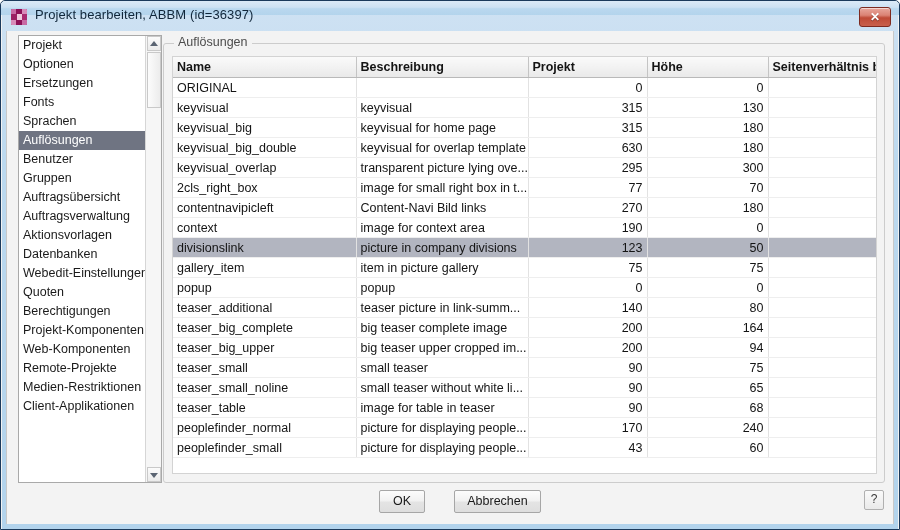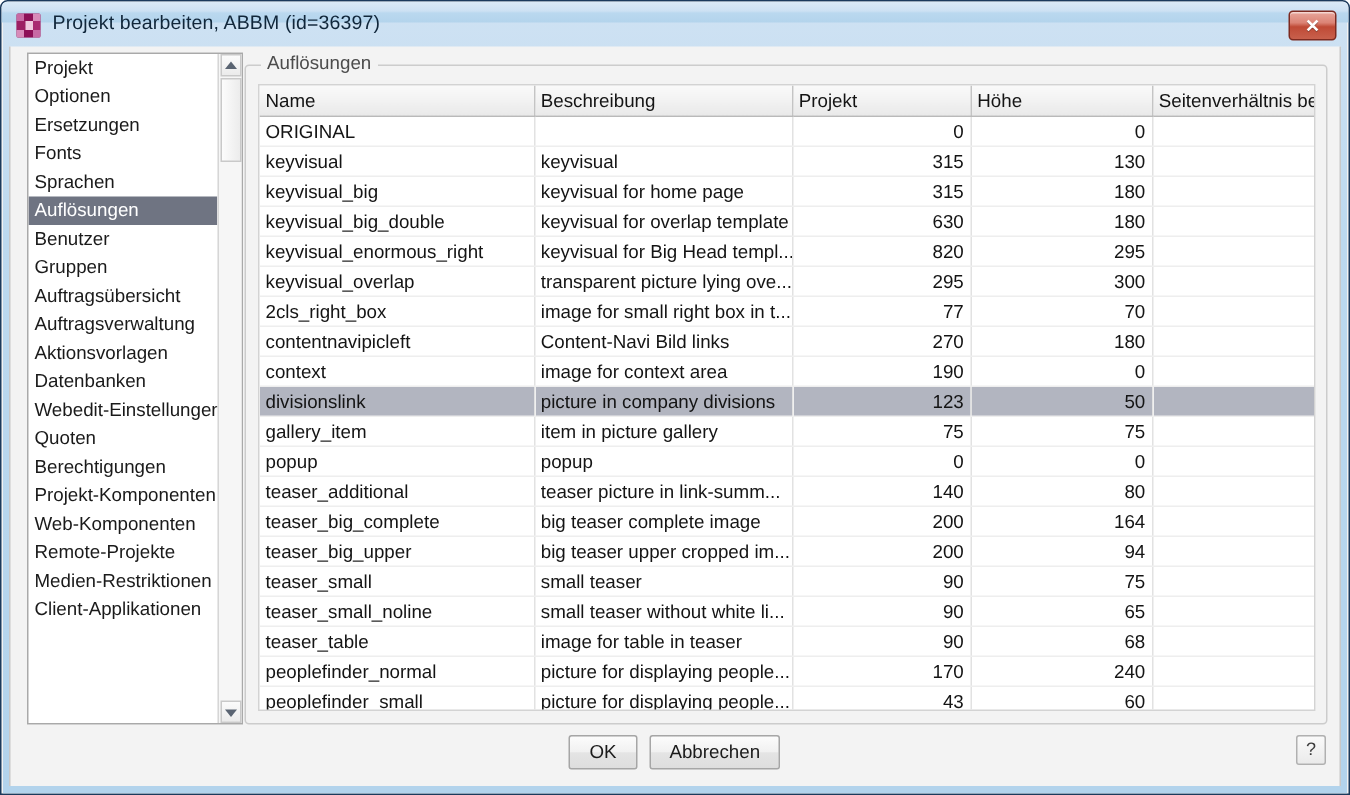--- a/index.html
+++ b/index.html
@@ -172,21 +172,21 @@
     border-collapse: collapse;
     width: 705px;
     table-layout: fixed;
     font-size: 12.5px;
     color: #141414;
   }
   table.grid thead th {
     height: 20px;
     padding: 0 4px;
     text-align: left;
-    font-weight: normal;
+    font-weight: bold;
     font-size: 12.5px;
     color: #141414;
     background: linear-gradient(to bottom,#fafafa 0%,#f2f2f2 50%,#e9e9e9 100%);
     border-right: 1px solid #c4c4c4;
     border-bottom: 1px solid #b9b9b9;
     white-space: nowrap;
     overflow: hidden;
   }
   table.grid thead th:last-child { border-right: none; }
   table.grid tbody td {
@@ -221,21 +221,21 @@
     font-family: "Liberation Sans", sans-serif;
     font-size: 12.5px;
     color: #1a1a1a;
     background: linear-gradient(to bottom,#fcfcfc 0%,#f1f1f1 48%,#e4e4e4 52%,#dedede 100%);
     border: 1px solid #a6a6a6;
     border-radius: 2px;
     cursor: pointer;
     line-height: 21px;
   }
   #btn-ok { left: 372px; width: 46px; padding: 0; text-align: center; }
-  #btn-cancel { left: 426px; width: 87px; padding: 0; text-align: center; }
+  #btn-cancel { left: 447px; width: 87px; padding: 0; text-align: center; }
   #help-btn {
     position: absolute; right: 9px; top: 3px;
     width: 18px; height: 18px;
     border: 1px solid #b0b0b0;
     border-radius: 2px;
     background: linear-gradient(to bottom,#fafafa,#eaeaea);
     text-align: center;
     font-size: 12px; line-height: 16px; color: #3b3b3b;
     cursor: pointer;
   }
@@ -351,27 +351,20 @@
                 <td></td>
               </tr>
               <tr class="">
                 <td>keyvisual_big_double</td>
                 <td>keyvisual for overlap template</td>
                 <td class="num">630</td>
                 <td class="num">180</td>
                 <td></td>
               </tr>
               <tr class="">
-                <td>keyvisual_enormous_right</td>
-                <td>keyvisual for Big Head templ...</td>
-                <td class="num">820</td>
-                <td class="num">295</td>
-                <td></td>
-              </tr>
-              <tr class="">
                 <td>keyvisual_overlap</td>
                 <td>transparent picture lying ove...</td>
                 <td class="num">295</td>
                 <td class="num">300</td>
                 <td></td>
               </tr>
               <tr class="">
                 <td>2cls_right_box</td>
                 <td>image for small right box in t...</td>
                 <td class="num">77</td>

